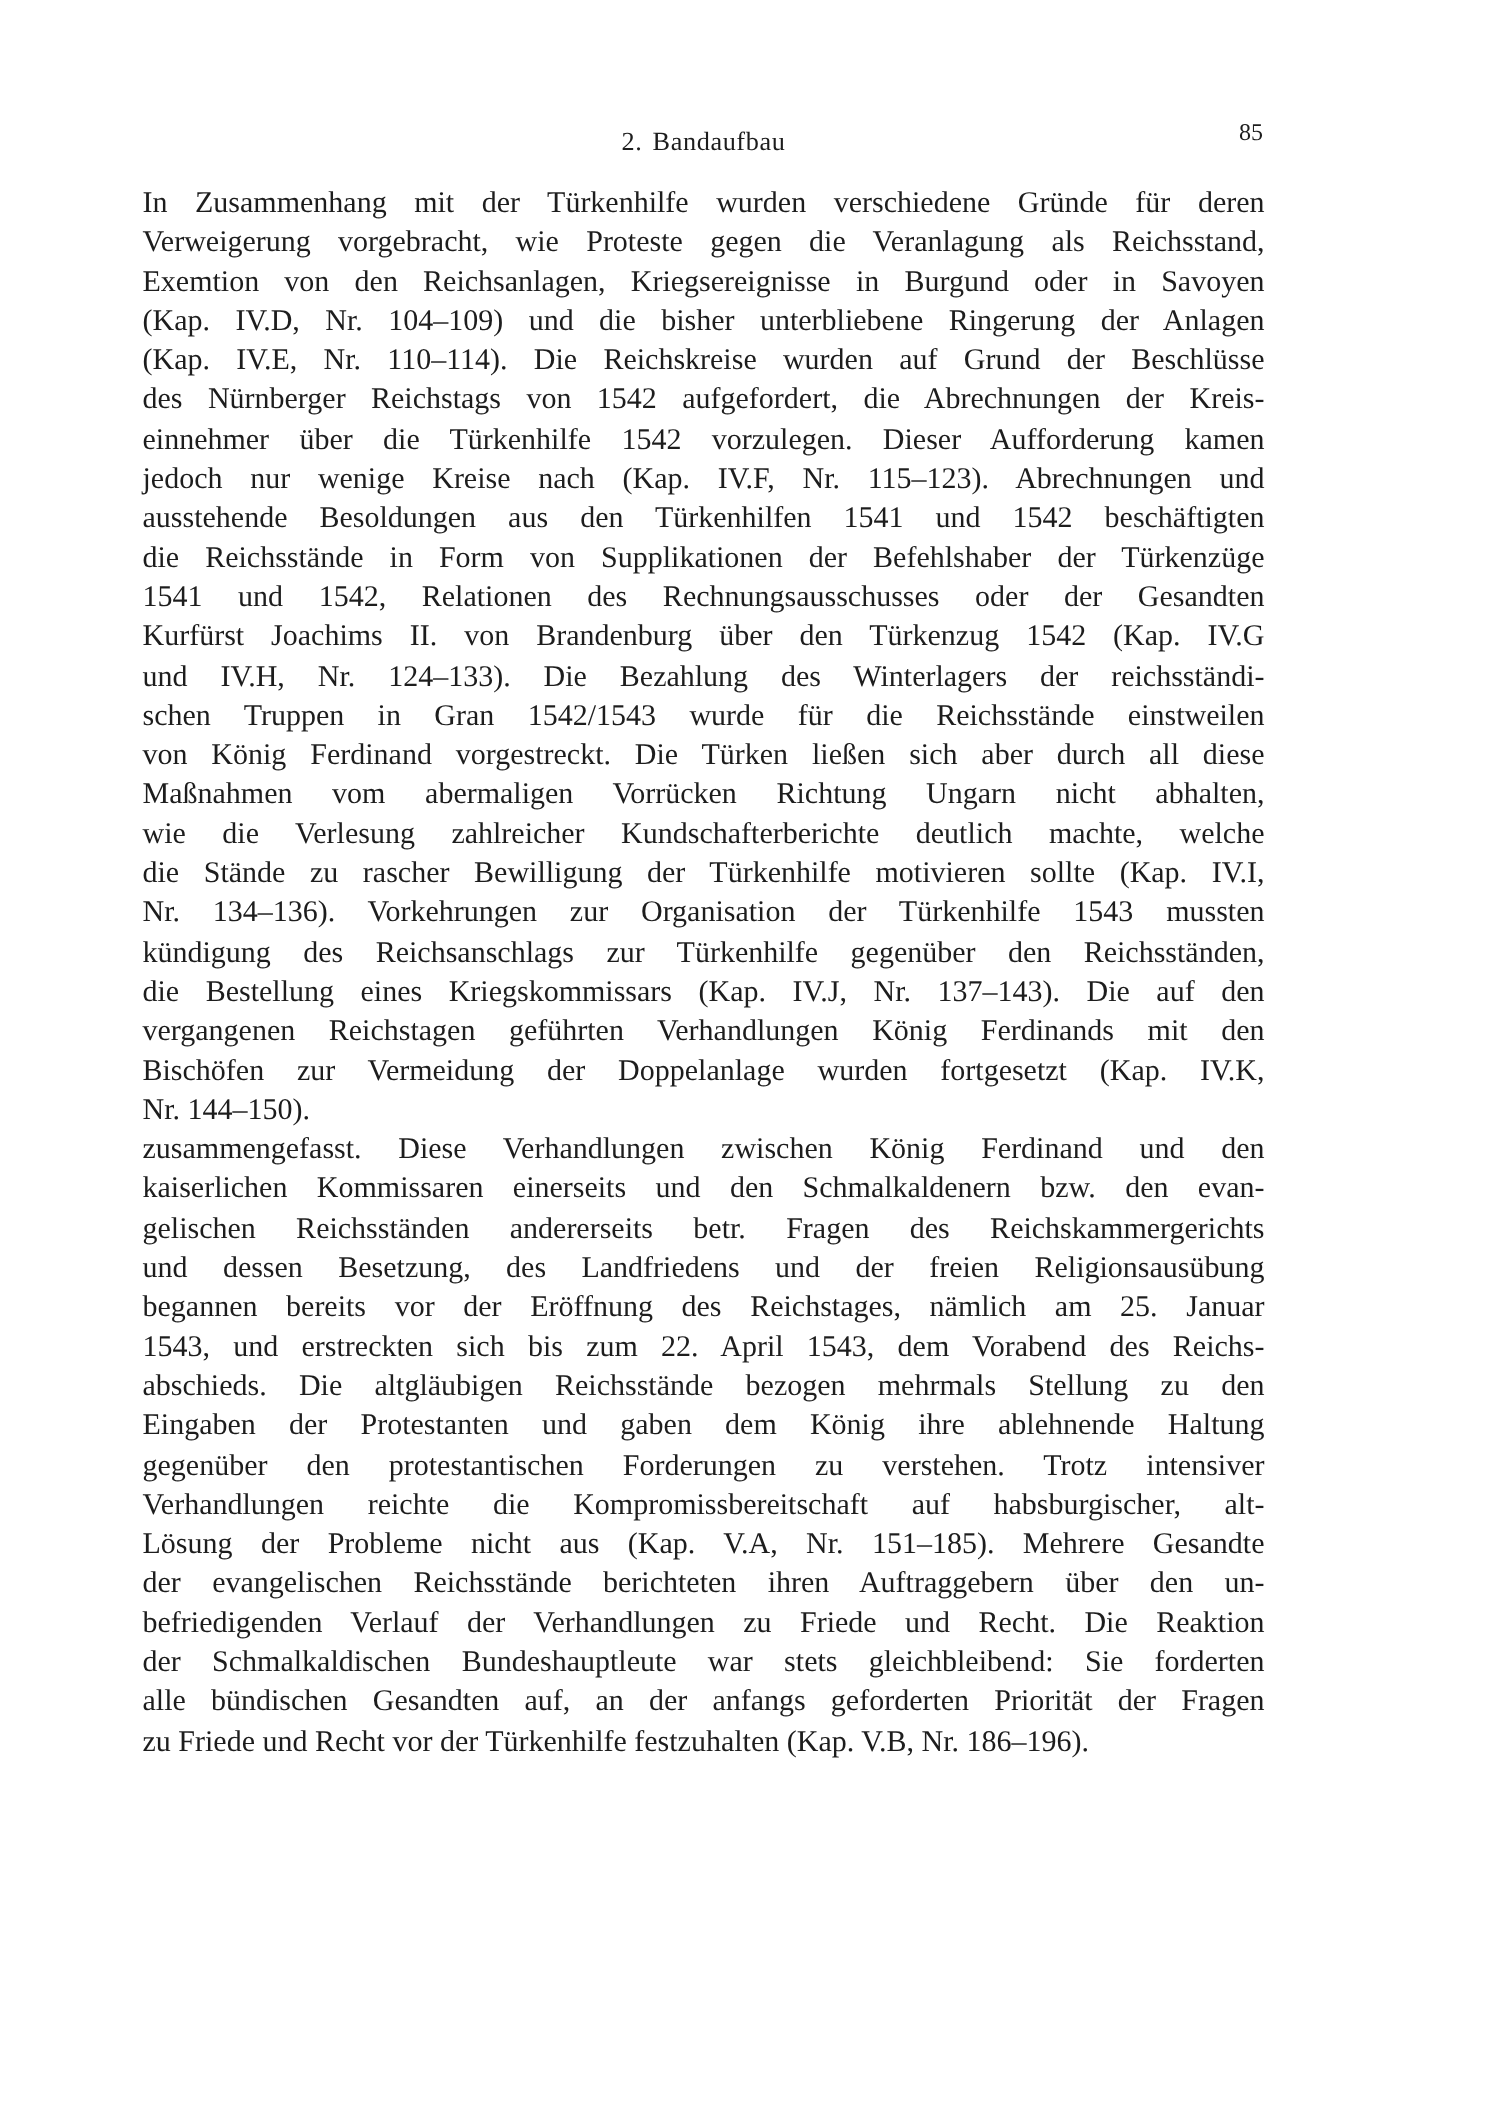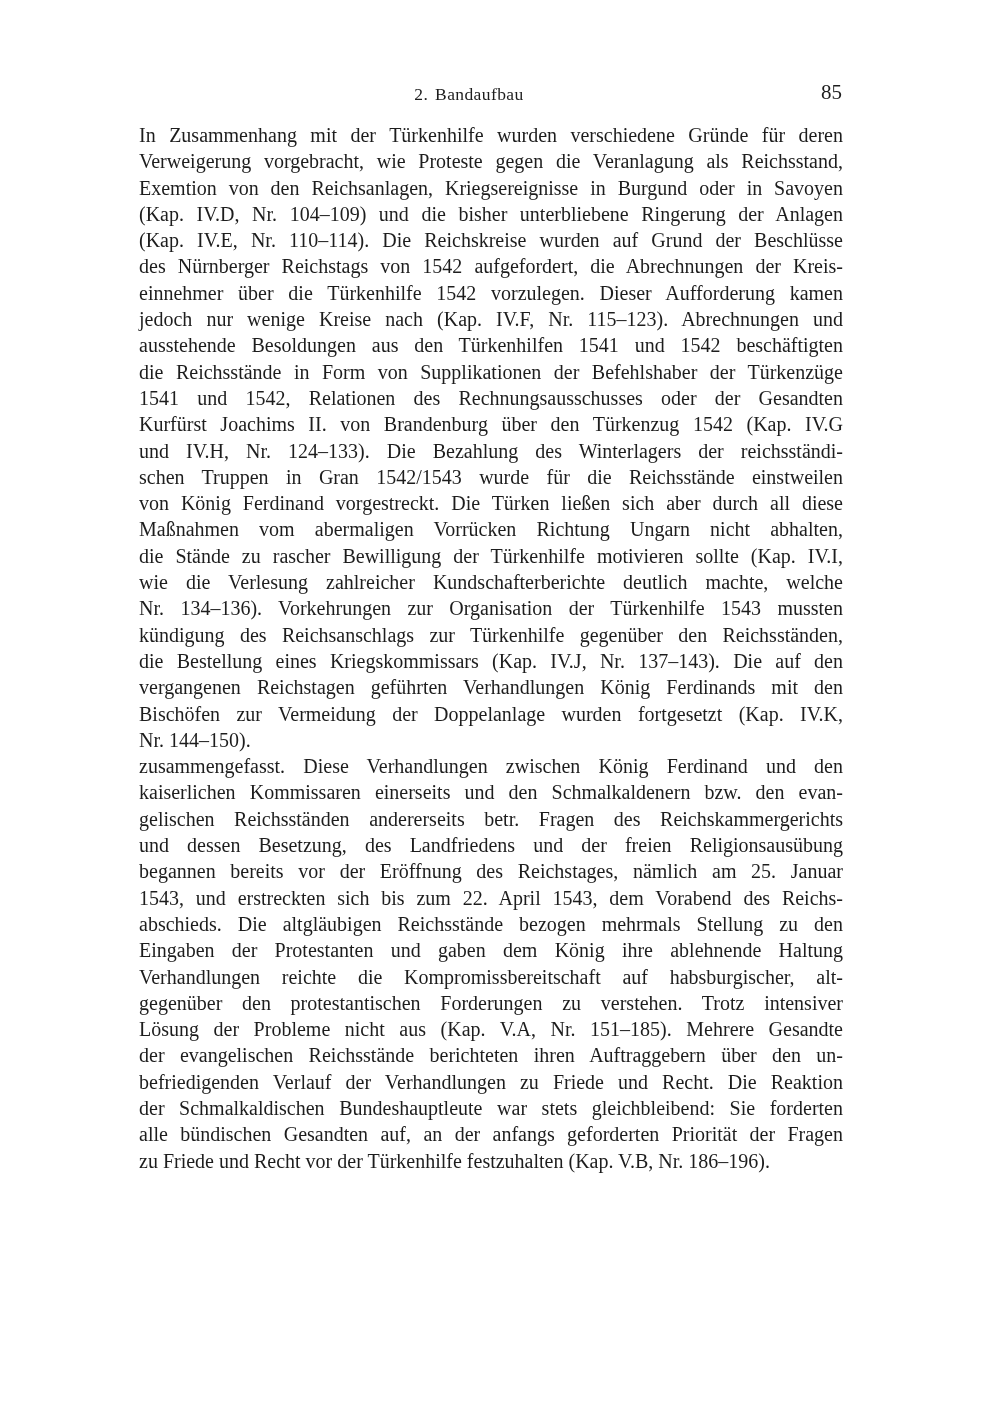--- a/index.html
+++ b/index.html
@@ -27,27 +27,26 @@
     left: 0; right: 0;
     text-align: center;
     font-size: 17.5px;
     letter-spacing: 0.4px;
     word-spacing: 2px;
   }
   .page-number {
     position: absolute;
     right: 1px;
     top: -4px;
-    font-size: 21px;
+    font-size: 16px;
   }
   .text-body {
     margin-top: 16px;
     font-size: 20px;
     line-height: 26.3px;
-    margin-left: 44px;
   }
   .line {
     text-align: justify;
     text-align-last: justify;
   }
   .line.para-last {
     text-align: right;
     text-align-last: left;
   }
   .line.indent {
@@ -74,40 +73,40 @@
           <div class="line">einnehmer über die Türkenhilfe 1542 vorzulegen. Dieser Aufforderung kamen</div>
           <div class="line">jedoch nur wenige Kreise nach (Kap. IV.F, Nr. 115–123). Abrechnungen und</div>
           <div class="line">ausstehende Besoldungen aus den Türkenhilfen 1541 und 1542 beschäftigten</div>
           <div class="line">die Reichsstände in Form von Supplikationen der Befehlshaber der Türkenzüge</div>
           <div class="line">1541 und 1542, Relationen des Rechnungsausschusses oder der Gesandten</div>
           <div class="line">Kurfürst Joachims II. von Brandenburg über den Türkenzug 1542 (Kap. IV.G</div>
           <div class="line">und IV.H, Nr. 124–133). Die Bezahlung des Winterlagers der reichsständi-</div>
           <div class="line">schen Truppen in Gran 1542/1543 wurde für die Reichsstände einstweilen</div>
           <div class="line">von König Ferdinand vorgestreckt. Die Türken ließen sich aber durch all diese</div>
           <div class="line">Maßnahmen vom abermaligen Vorrücken Richtung Ungarn nicht abhalten,</div>
+          <div class="line">wie die Verlesung zahlreicher Kundschafterberichte deutlich machte, welche</div>
           <div class="line">die Stände zu rascher Bewilligung der Türkenhilfe motivieren sollte (Kap. IV.I,</div>
-          <div class="line">wie die Verlesung zahlreicher Kundschafterberichte deutlich machte, welche</div>
           <div class="line">Nr. 134–136). Vorkehrungen zur Organisation der Türkenhilfe 1543 mussten</div>
           <div class="line">kündigung des Reichsanschlags zur Türkenhilfe gegenüber den Reichsständen,</div>
           <div class="line">die Bestellung eines Kriegskommissars (Kap. IV.J, Nr. 137–143). Die auf den</div>
           <div class="line">vergangenen Reichstagen geführten Verhandlungen König Ferdinands mit den</div>
           <div class="line">Bischöfen zur Vermeidung der Doppelanlage wurden fortgesetzt (Kap. IV.K,</div>
           <div class="line para-last">Nr. 144–150).</div>
         </div>
         <div class="paragraph">
           <div class="line">zusammengefasst. Diese Verhandlungen zwischen König Ferdinand und den</div>
           <div class="line">kaiserlichen Kommissaren einerseits und den Schmalkaldenern bzw. den evan-</div>
           <div class="line">gelischen Reichsständen andererseits betr. Fragen des Reichskammergerichts</div>
           <div class="line">und dessen Besetzung, des Landfriedens und der freien Religionsausübung</div>
           <div class="line">begannen bereits vor der Eröffnung des Reichstages, nämlich am 25. Januar</div>
           <div class="line">1543, und erstreckten sich bis zum 22. April 1543, dem Vorabend des Reichs-</div>
           <div class="line">abschieds. Die altgläubigen Reichsstände bezogen mehrmals Stellung zu den</div>
           <div class="line">Eingaben der Protestanten und gaben dem König ihre ablehnende Haltung</div>
+          <div class="line">gegenüber den protestantischen Forderungen zu verstehen. Trotz intensiver</div>
           <div class="line">Verhandlungen reichte die Kompromissbereitschaft auf habsburgischer, alt-</div>
-          <div class="line">gegenüber den protestantischen Forderungen zu verstehen. Trotz intensiver</div>
           <div class="line">Lösung der Probleme nicht aus (Kap. V.A, Nr. 151–185). Mehrere Gesandte</div>
           <div class="line">der evangelischen Reichsstände berichteten ihren Auftraggebern über den un-</div>
           <div class="line">befriedigenden Verlauf der Verhandlungen zu Friede und Recht. Die Reaktion</div>
           <div class="line">der Schmalkaldischen Bundeshauptleute war stets gleichbleibend: Sie forderten</div>
           <div class="line">alle bündischen Gesandten auf, an der anfangs geforderten Priorität der Fragen</div>
           <div class="line para-last">zu Friede und Recht vor der Türkenhilfe festzuhalten (Kap. V.B, Nr. 186–196).</div>
         </div>
       </div>
   </div>
 </div>

